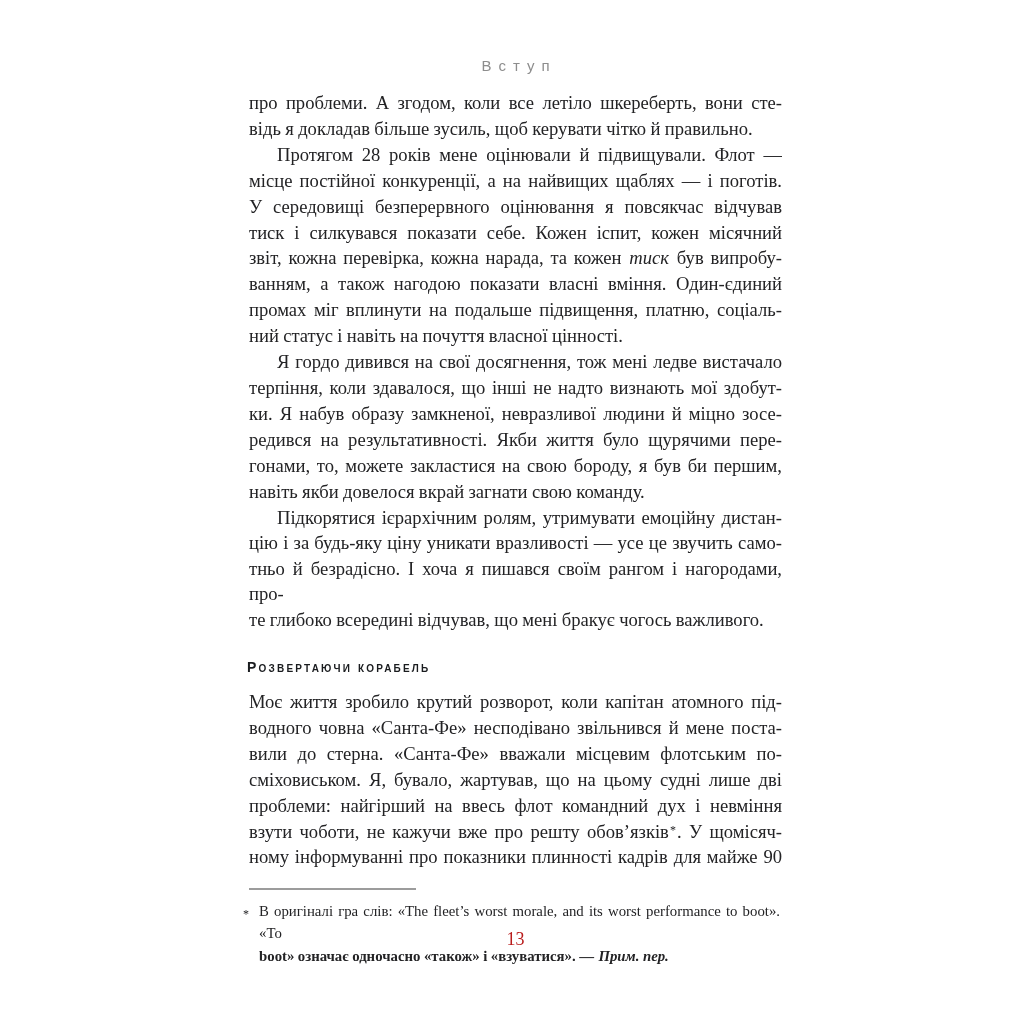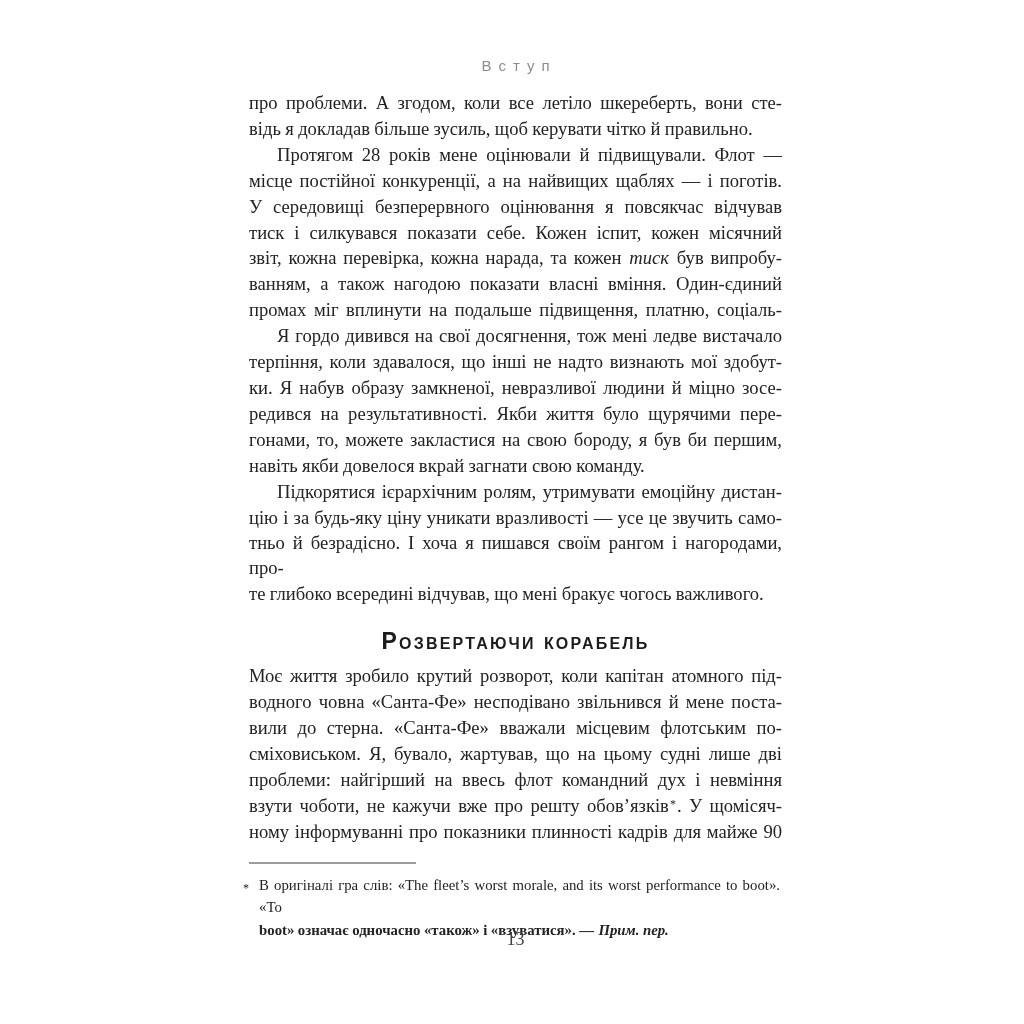--- a/index.html
+++ b/index.html
@@ -47,25 +47,25 @@
   }
   .line em{font-style:italic;}
   .line sup{
     font-size:12px;
     line-height:0;
     vertical-align:4px;
   }
   .section-heading{
     font-family:"Liberation Sans","DejaVu Sans",sans-serif;
     font-weight:700;
-    font-size:23px;
+    font-size:14px;
     line-height:26px;
     font-variant:small-caps;
     letter-spacing:2.2px;
-    text-align:center;
+    text-align:left;
     color:var(--heading);
     margin:21px 0 10px 0;
   }
   .footnote{
     margin-top:18px;
   }
   .footnote-rule{
     width:167px;height:2px;
     background:var(--rule);
     margin-bottom:11px;
@@ -86,21 +86,21 @@
     text-align:justify;
     text-align-last:justify;
   }
   .fline.last{text-align-last:left;font-weight:bold;}
   .fline em{font-style:italic;}
   .page-number{
     position:absolute;
     top:926px;left:244px;width:537px;
     text-align:center;
     font-size:18px;
-    color:#404040;
+    color:#b91c1c;
   }
 </style>
 </head>
 <body>
 
 <div class="running-header">Вступ</div>
 
 <div class="textblock">
 
   <div id="body-top">
@@ -109,20 +109,21 @@
         <div class="line last">відь я докладав більше зусиль, щоб керувати чітко й правильно.</div>
       </div>
       <div class="para">
         <div class="line ind">Протягом 28 років мене оцінювали й підвищували. Флот —</div>
         <div class="line">місце постійної конкуренції, а на найвищих щаблях — і поготів.</div>
         <div class="line">У середовищі безперервного оцінювання я повсякчас відчував</div>
         <div class="line">тиск і силкувався показати себе. Кожен іспит, кожен місячний</div>
         <div class="line">звіт, кожна перевірка, кожна нарада, та кожен <em>тиск</em> був випробу-</div>
         <div class="line">ванням, а також нагодою показати власні вміння. Один-єдиний</div>
         <div class="line">промах міг вплинути на подальше підвищення, платню, соціаль-</div>
+        <div class="line last">ний статус і навіть на почуття власної цінності.</div>
       </div>
       <div class="para">
         <div class="line ind">Я гордо дивився на свої досягнення, тож мені ледве вистачало</div>
         <div class="line">терпіння, коли здавалося, що інші не надто визнають мої здобут-</div>
         <div class="line">ки. Я набув образу замкненої, невразливої людини й міцно зосе-</div>
         <div class="line">редився на результативності. Якби життя було щурячими пере-</div>
         <div class="line">гонами, то, можете закластися на свою бороду, я був би першим,</div>
         <div class="line last">навіть якби довелося вкрай загнати свою команду.</div>
       </div>
       <div class="para">

